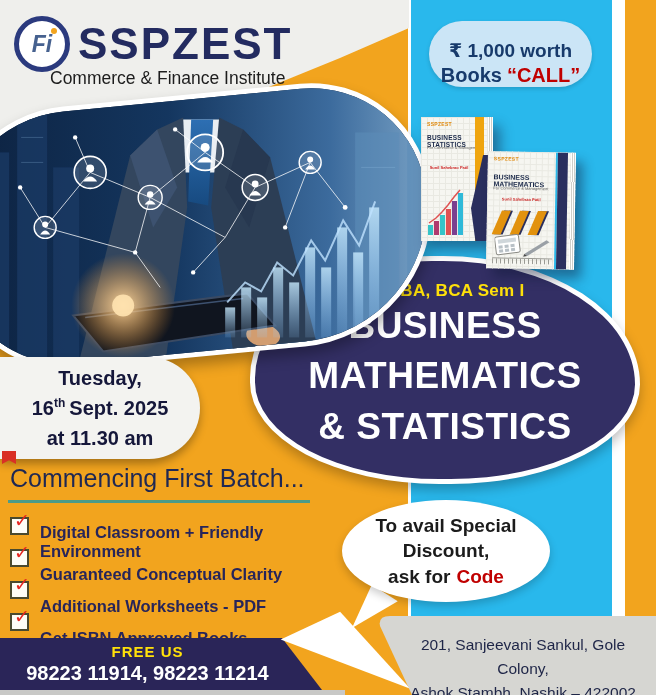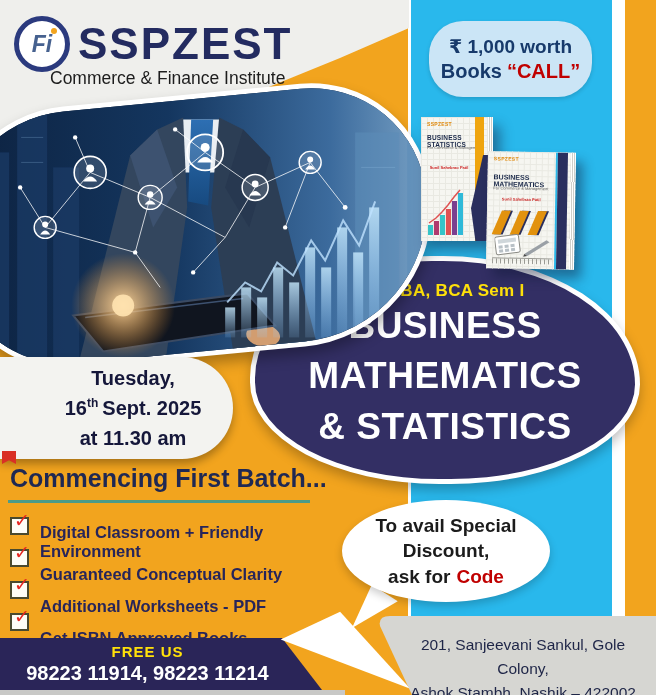--- a/index.html
+++ b/index.html
@@ -22,22 +22,22 @@
   .logo-row{left:14px;top:16px;display:flex;align-items:center;gap:8px;z-index:3;}
   .fi-badge{width:46px;height:46px;border:5px solid #2B3A7E;border-radius:50%;position:relative;
     display:flex;align-items:center;justify-content:center;background:#fff;}
   .fi-badge span{font-size:23px;font-weight:bold;color:#46618F;font-style:italic;}
   .fi-dot{position:absolute;right:8px;top:7px;width:6px;height:6px;border-radius:50%;background:#F2A41E;}
   .brand-name{font-size:44px;font-weight:800;color:#232B60;letter-spacing:2px;line-height:1;}
   .brand-tagline{left:50px;top:68px;font-size:17.5px;color:#1d1d1d;z-index:3;}
 
   
   .offer-pill{
-    left:429px;top:21px;width:163px;height:76px;background:#CBE5F6;border-radius:34px;
-    display:flex;flex-direction:column;align-items:center;justify-content:center;z-index:6;
+    left:429px;top:21px;width:163px;height:66px;background:#CBE5F6;border-radius:34px;
+    display:flex;flex-direction:column;align-items:center;justify-content:flex-end;z-index:6;
     box-shadow:0 2px 4px rgba(0,0,0,.15);
   }
   .offer-l1{font-size:19px;font-weight:800;color:#173A6B;}
   .offer-l2{font-size:20px;font-weight:800;color:#173A6B;margin-top:2px;}
   .offer-l2 .free{color:#C00000;margin-left:5px;}
 
   
   .book{background:#F6F6F1;z-index:6;box-shadow:7px 9px 12px rgba(15,25,55,.45);
     background-image:linear-gradient(#e9e9e2 1px,transparent 1px),linear-gradient(90deg,#e9e9e2 1px,transparent 1px);
     background-size:6px 6px;overflow:hidden;}
@@ -75,29 +75,29 @@
     border:5px solid #fff;border-radius:130px 120px 140px 120px;
     transform:rotate(-5.5deg);box-shadow:0 8px 14px rgba(0,0,0,.3);background:#0b1e3a;
   }
   .hero svg{position:absolute;left:-25px;top:-22px;transform:rotate(5.5deg);transform-origin:center;}
 
   
   .schedule-card{
     left:0;top:357px;width:200px;height:102px;background:#F3F3F0;z-index:6;
     border-radius:0 51px 51px 0;box-shadow:0 5px 8px rgba(0,0,0,.3);
     display:flex;flex-direction:column;align-items:center;justify-content:center;
-    font-size:20px;font-weight:800;color:#15173A;line-height:1.5;padding-left:33px;
+    font-size:20px;font-weight:800;color:#15173A;line-height:1.5;
   }
   .schedule-card sup{font-size:12px;}
   .sp{margin-left:4px;}
 
   
   .red-ribbon{left:2px;top:451px;width:14px;height:13px;background:#D93025;z-index:6;
     clip-path:polygon(0 0,100% 0,100% 100%,50% 72%,0 100%);}
-  .batch-heading{left:10px;top:464px;font-size:25px;font-weight:700;color:#1F2853;z-index:6;}
+  .batch-heading{left:10px;top:464px;font-size:25px;font-weight:400;color:#1F2853;z-index:6;}
   .batch-underline{left:8px;top:500px;width:302px;height:3px;background:#4D9B89;z-index:6;}
   .checklist{left:10px;top:510px;width:330px;z-index:6;}
   .check-item{display:flex;align-items:center;gap:11px;height:32px;}
   .checkbox{width:15px;height:14px;border:2px solid #4A4A2E;background:#FDFDF6;position:relative;flex:0 0 auto;}
   .checkbox .mark{position:absolute;left:2px;top:-10px;font-size:19px;font-weight:bold;color:#E52620;}
   .check-label{font-size:16.5px;font-weight:600;color:#27255A;margin-top:32px;}
 
   
   .bubble{left:342px;top:500px;width:208px;height:102px;background:#fff;border-radius:50%;z-index:10;
     display:flex;flex-direction:column;align-items:center;justify-content:center;

